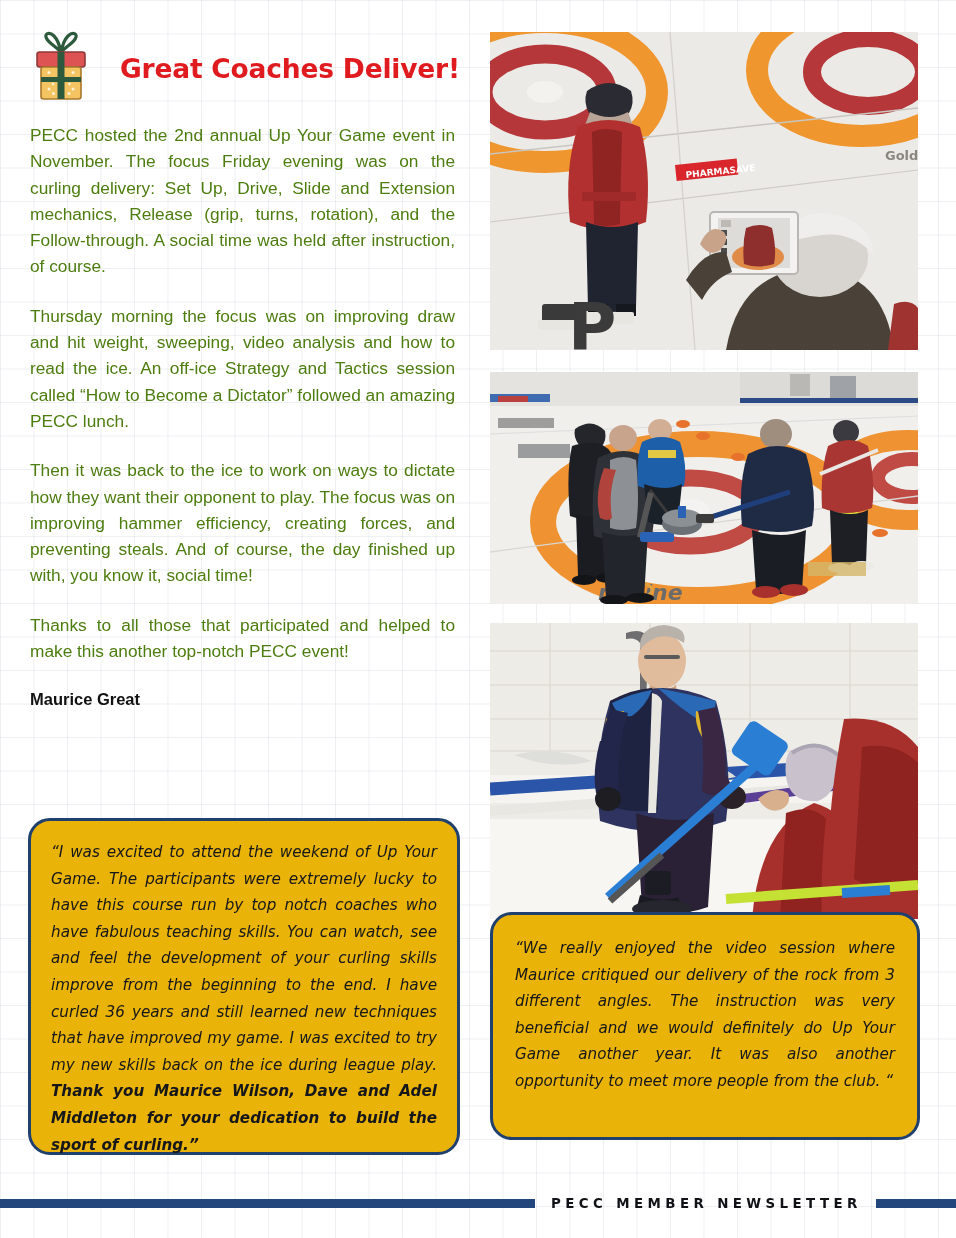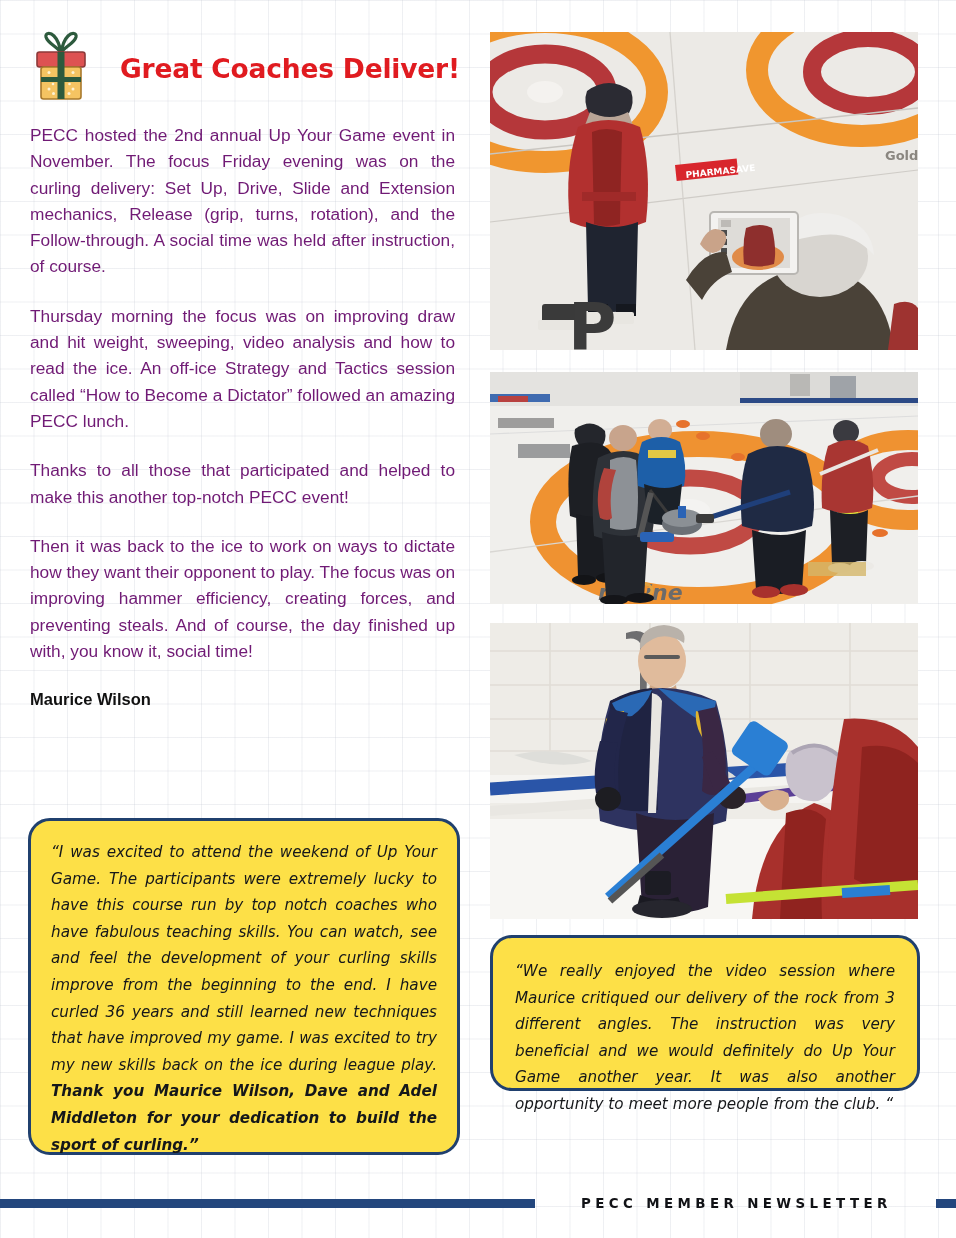--- a/index.html
+++ b/index.html
@@ -48,53 +48,53 @@
     letter-spacing: -0.2px;
     margin-left: 28px;
     white-space: nowrap;
   }
 
   .body-par {
     font-size: 17.3px;
     line-height: 26.3px;
     text-align: justify;
     text-justify: inter-word;
-    color: #701a75;
+    color: #4d7c0f;
     margin-bottom: 23px;
   }
   .body-par:last-of-type { margin-bottom: 0; }
 
   .byline {
     font-size: 16.5px;
     font-weight: bold;
     color: #111;
     margin-top: 26px;
   }
 
   
   .quote-box {
     position: absolute;
-    background: #fde047;
+    background: #eab308;
     border: 3px solid #20406e;
     border-radius: 22px;
   }
 
   .quote-box-left {
     left: 28px;
     top: 818px;
     width: 432px;
     height: 337px;
     padding: 18px 20px 10px 20px;
   }
 
   .quote-box-right {
     left: 490px;
-    top: 935px;
+    top: 912px;
     width: 430px;
-    height: 156px;
+    height: 228px;
     padding: 20px 22px 10px 22px;
   }
 
   .quote-text {
     font-family: "DejaVu Sans", sans-serif;
     font-style: italic;
     font-size: 15.2px;
     line-height: 26.6px;
     text-align: justify;
     text-justify: inter-word;
@@ -126,21 +126,20 @@
 
   
   .footer {
     position: absolute;
     left: 0;
     top: 1196px;
     width: 956px;
     height: 14px;
     display: flex;
     align-items: center;
-    gap: 30px;
   }
   .footer-rule-long {
     height: 9px;
     background: #23467d;
     flex: 0 0 535px;
   }
   .footer-title {
     font-family: "DejaVu Sans", sans-serif;
     font-size: 13.4px;
     font-weight: bold;
@@ -183,24 +182,24 @@
             <circle cx="23" cy="53" r="1.3"></circle>
               <circle cx="39.5" cy="53" r="1.3"></circle>
           </g>
         </svg>
       </span>
       <h1 class="headline">Great Coaches Deliver!</h1>
     </div>
 
     <p class="body-par">PECC hosted the 2nd annual Up Your Game event in November. The focus Friday evening was on the curling delivery: Set Up, Drive, Slide and Extension mechanics, Release (grip, turns, rotation), and the Follow-through. A social time was held after instruction, of course.</p>
     <p class="body-par">Thursday morning the focus was on improving draw and hit weight, sweeping, video analysis and how to read the ice. An off-ice Strategy and Tactics session called “How to Become a Dictator” followed an amazing PECC lunch.</p>
+    <p class="body-par">Then it was back to the ice to work on ways to dictate how they want their opponent to play. The focus was on improving hammer efficiency, creating forces, and preventing steals. And of course, the day finished up with, you know it,  social time!</p>
     <p class="body-par">Thanks to all those that participated and helped to make this another top-notch PECC event!</p>
-    <p class="body-par">Then it was back to the ice to work on ways to dictate how they want their opponent to play. The focus was on improving hammer efficiency, creating forces, and preventing steals. And of course, the day finished up with, you know it,  social time!</p>
-
-    <div class="byline">Maurice Wilson</div>
+
+    <div class="byline">Maurice Great</div>
   </div>
 
   <div class="photo photo-1">
     <svg viewBox="0 0 428 318" preserveAspectRatio="none" xmlns="http://www.w3.org/2000/svg">
       <rect width="428" height="318" fill="#eceae6"></rect>
       <g>
         <ellipse cx="55" cy="60" rx="112" ry="70" fill="none" stroke="#f0962f" stroke-width="22"></ellipse>
         <ellipse cx="55" cy="60" rx="62" ry="38" fill="none" stroke="#b5373a" stroke-width="19"></ellipse>
         <ellipse cx="55" cy="60" rx="18" ry="11" fill="#f4f2ef"></ellipse>
       </g>

